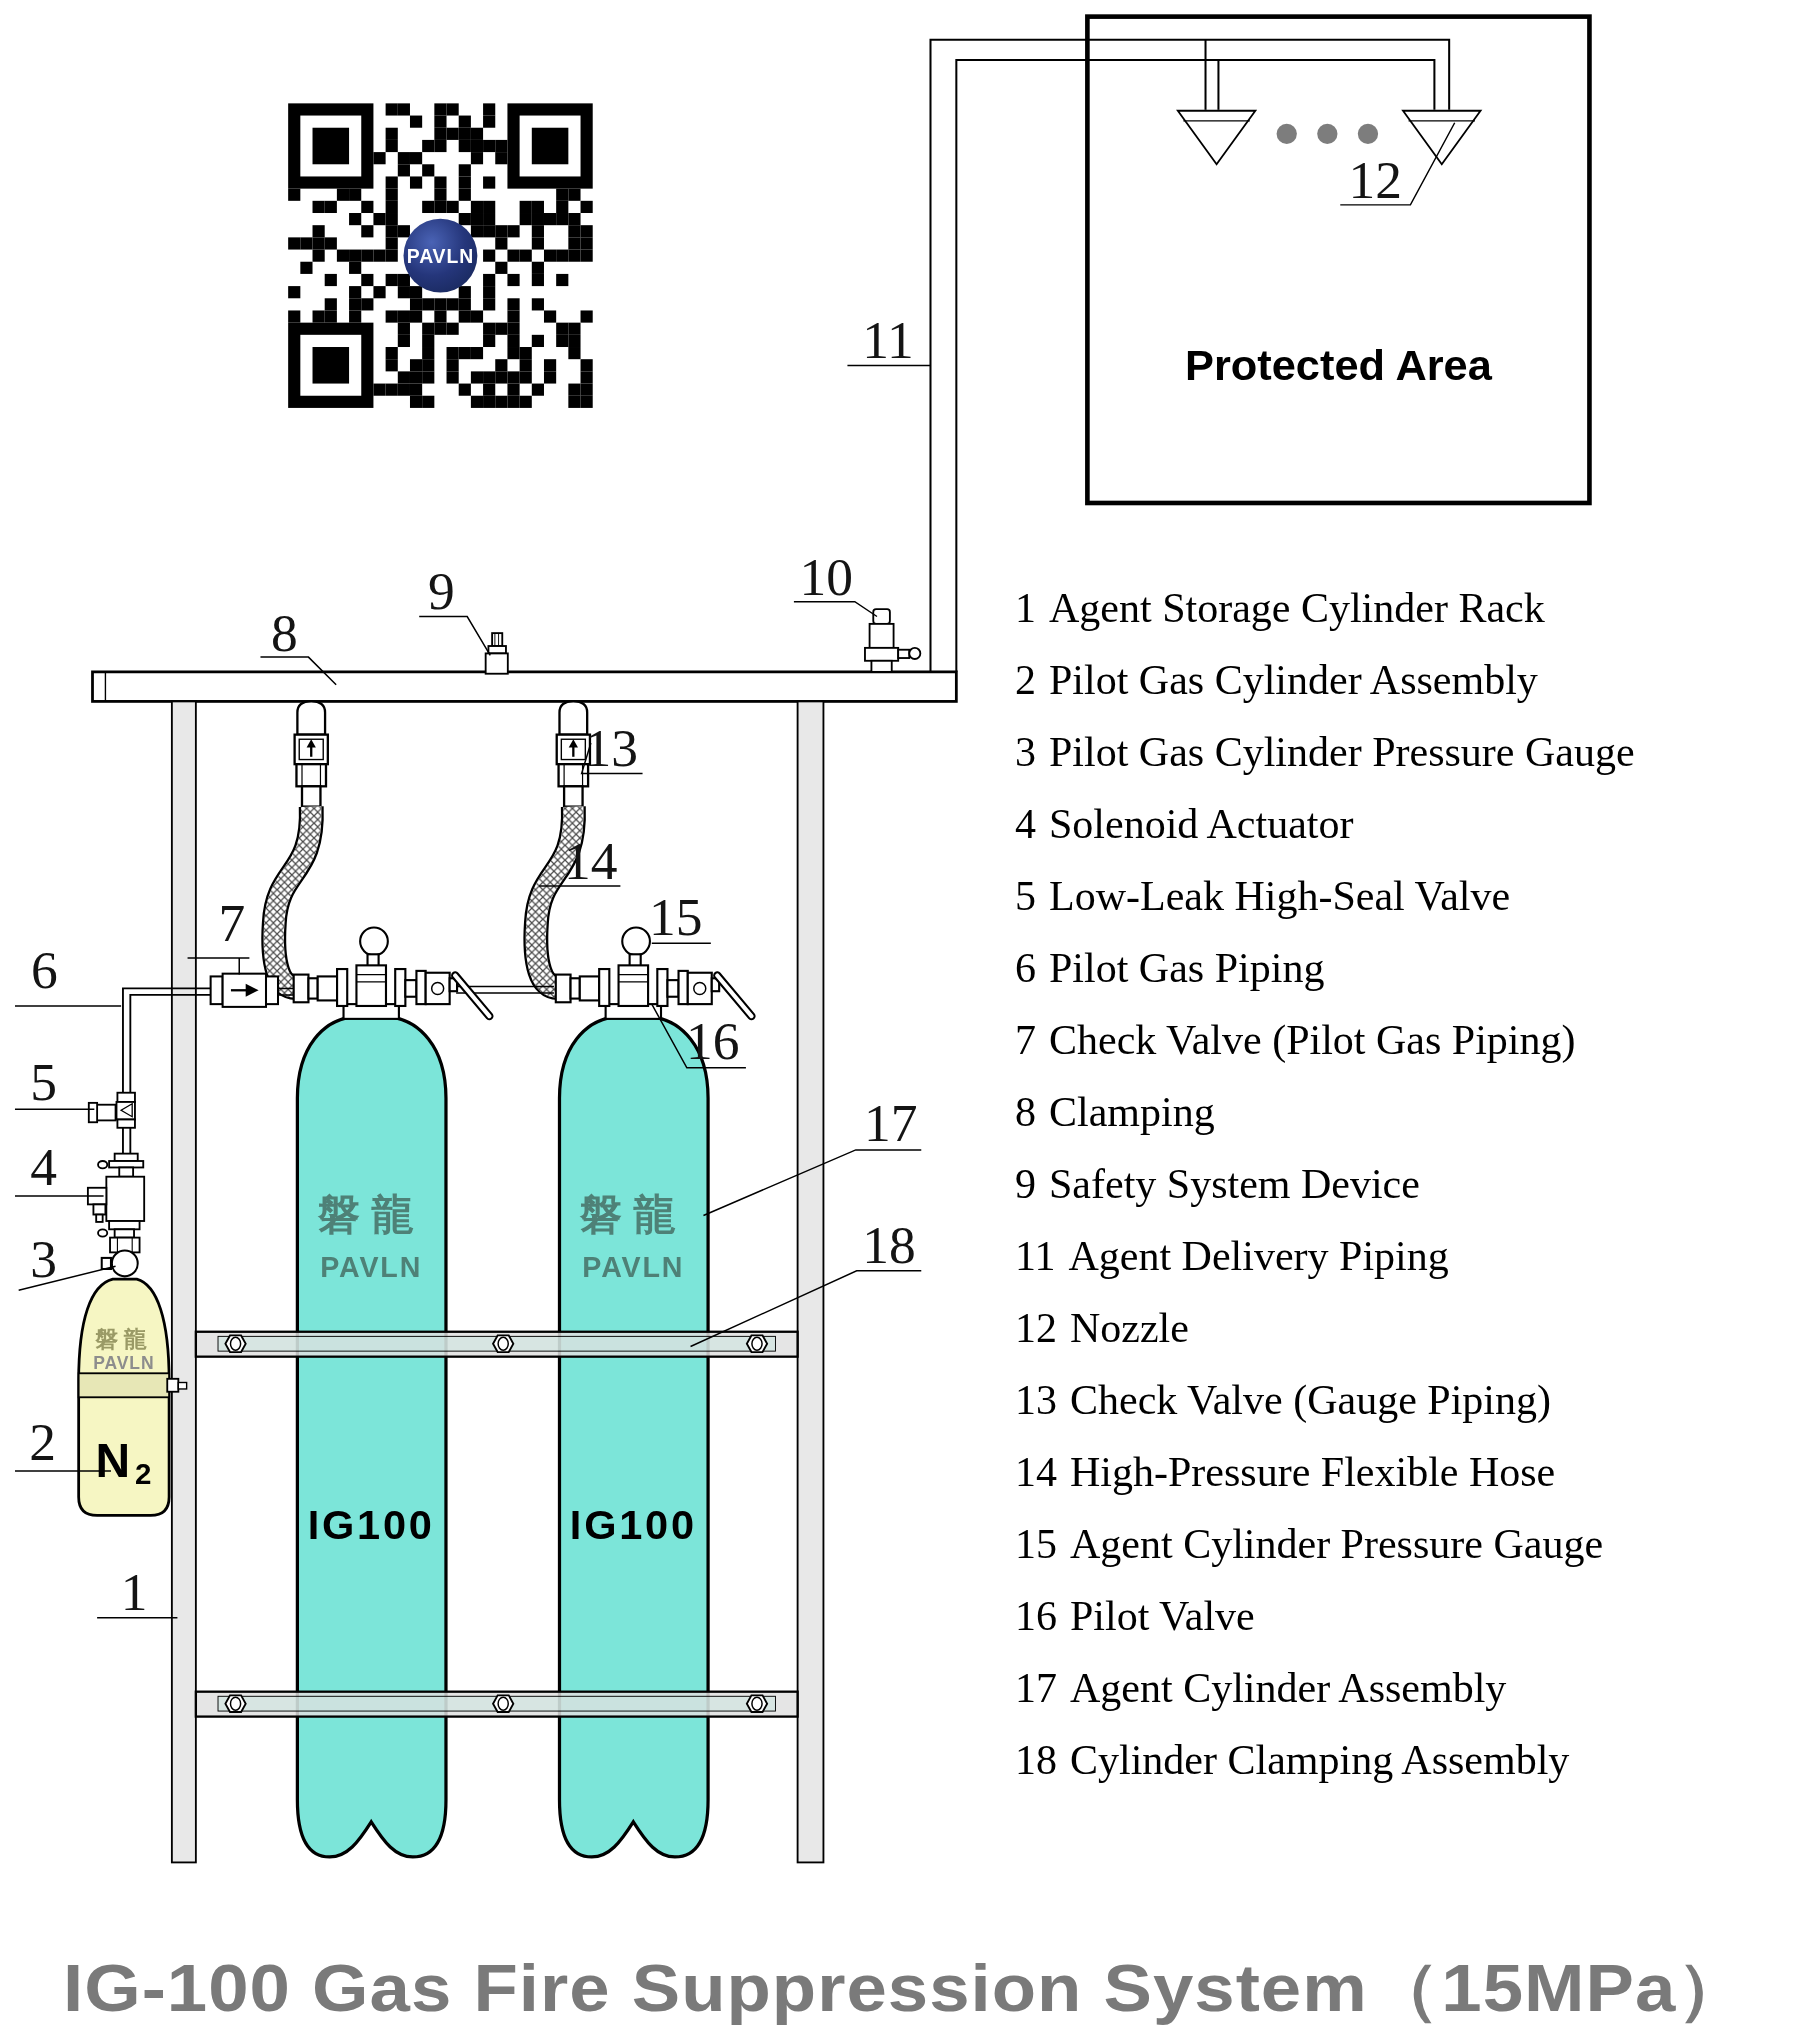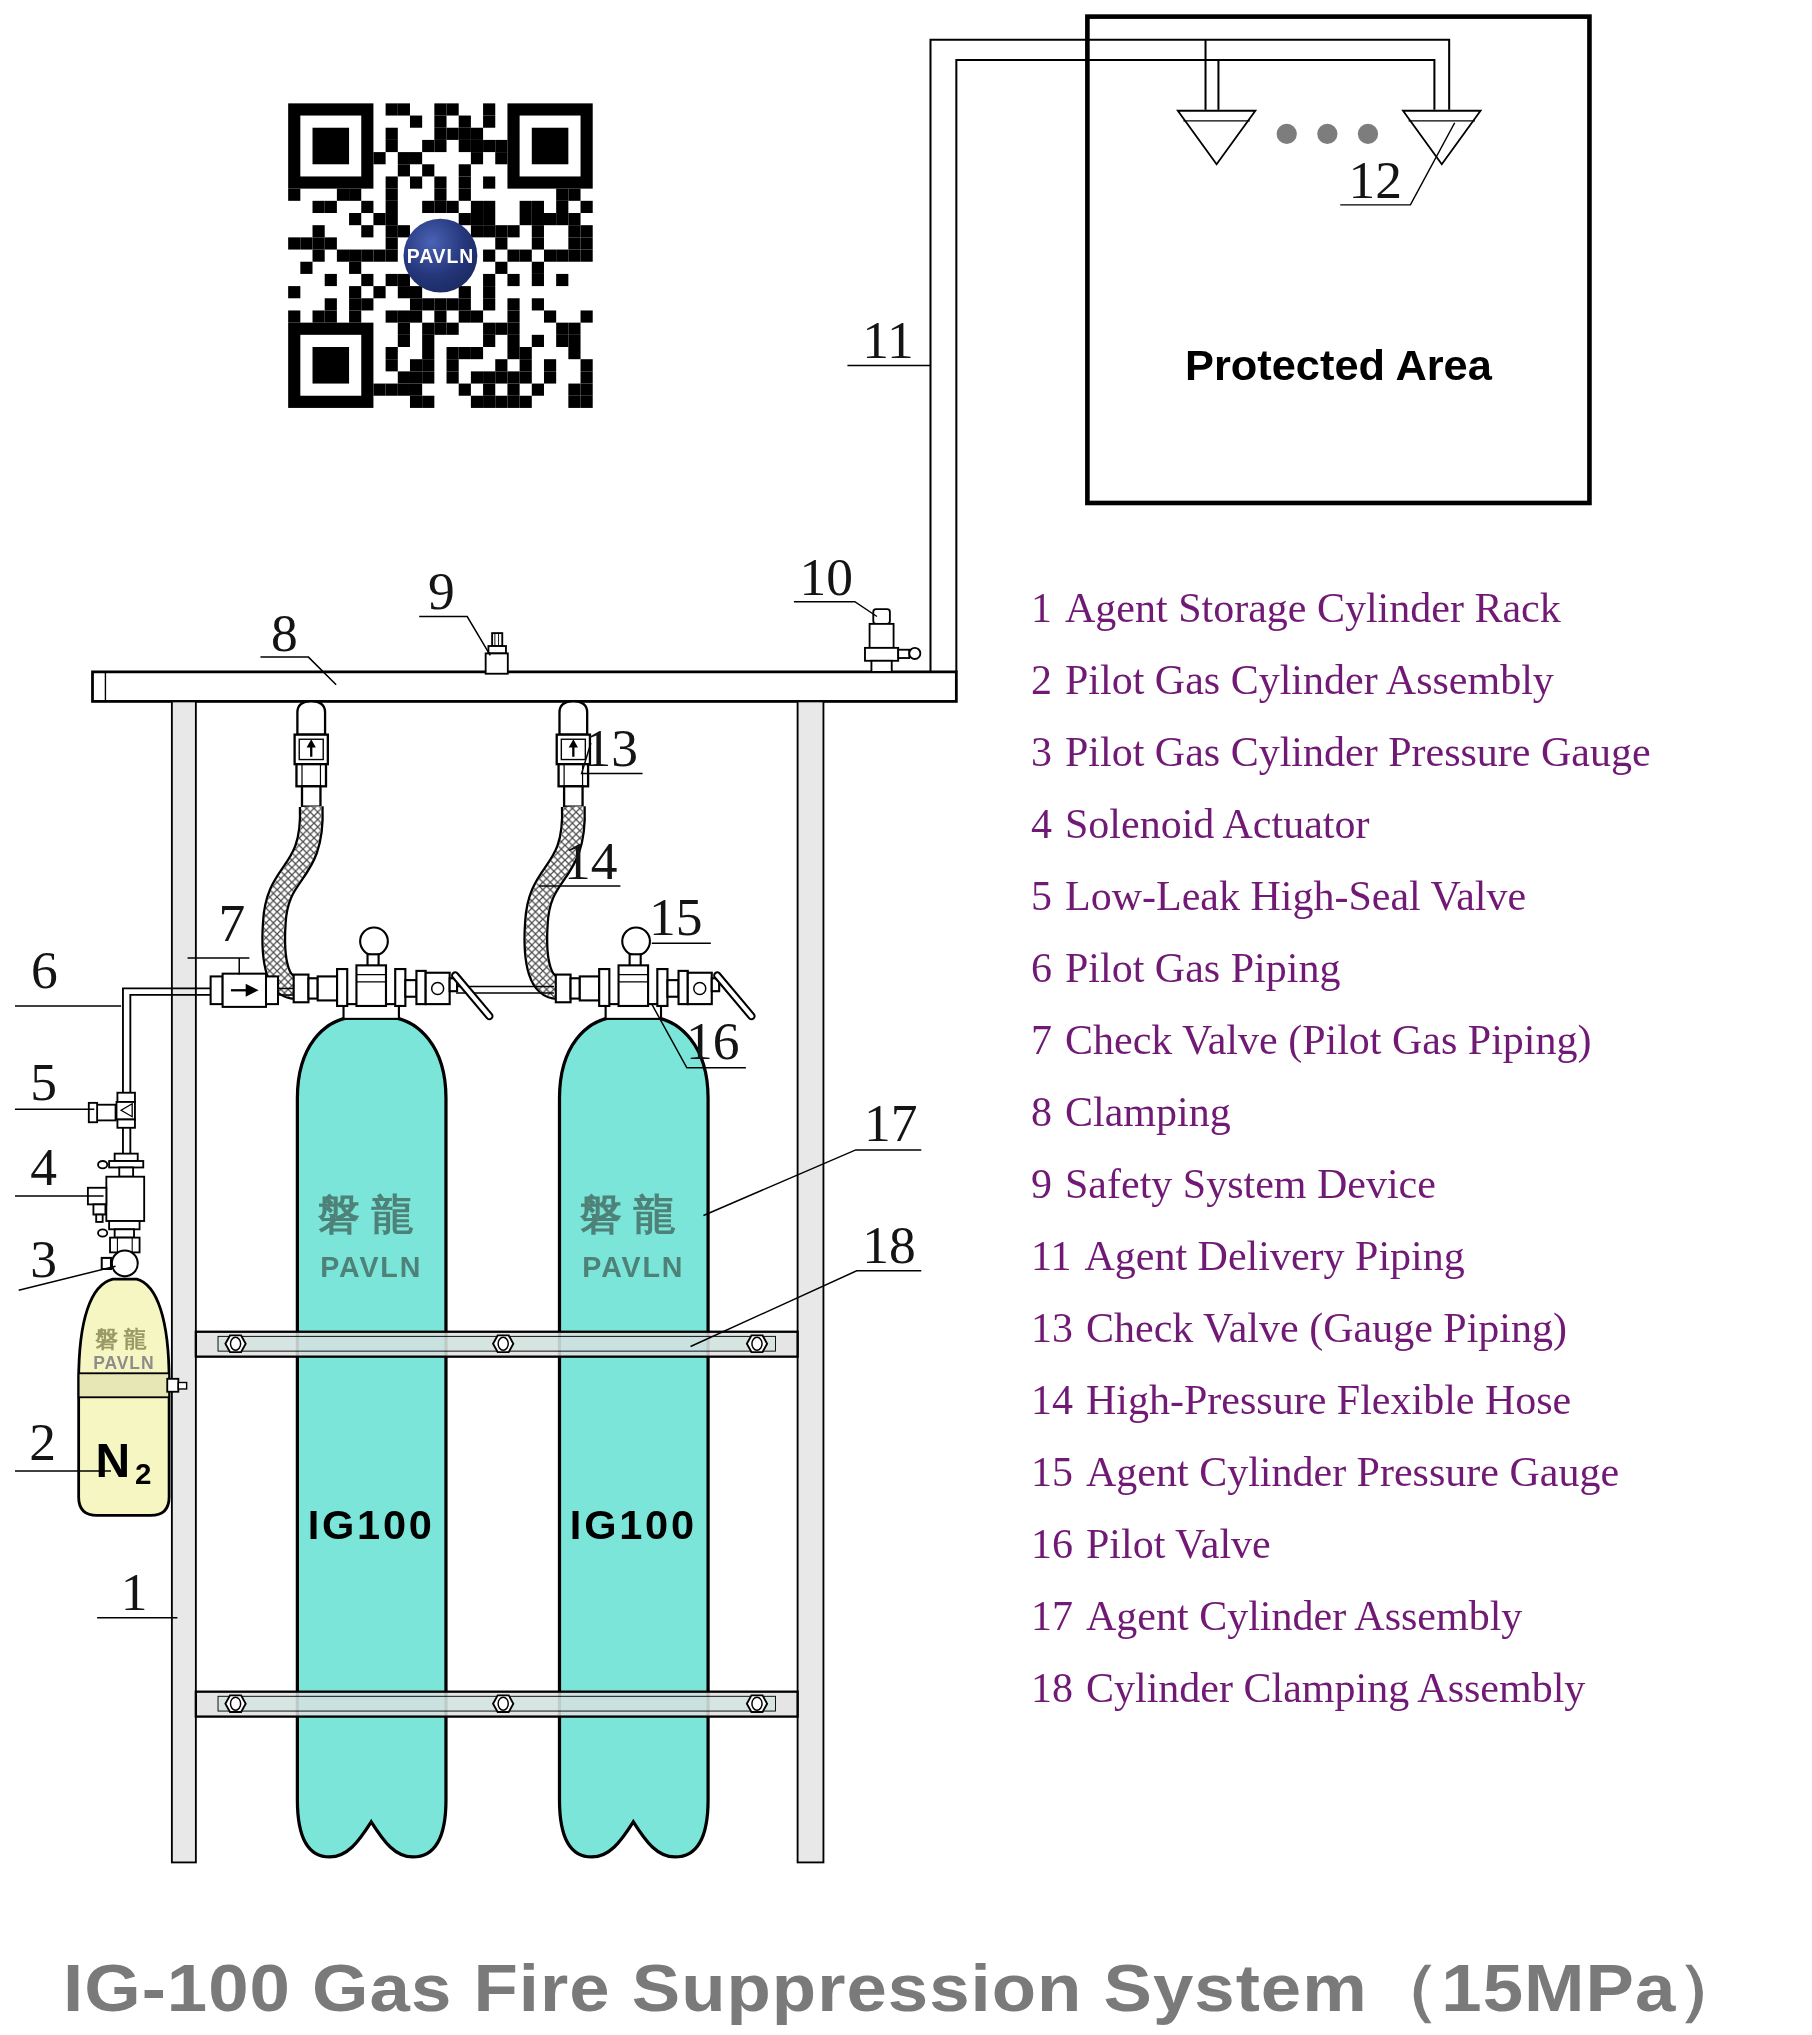--- a/index.html
+++ b/index.html
@@ -2,21 +2,21 @@
 <html style="--cylinder_teal: #7ce5d9; --pilot_yellow: #f6f6c3; --pilot_band: #e7e7b6; --rack_gray: #e8e8e8; --brand_teal_dark: #4e8177; --brand_olive: #9a9a66; --brand_gray: #8d8d8d; --title_gray: #7a7a7a; --logo_navy: #25367b; --dot_gray: #7d7d7d;font-size:14.8px"><head>
 <meta charset="utf-8">
 <style>
   html,body{margin:0;padding:0;background:#fff;}
   #stage{position:relative;width:1813px;height:2035px;background:#fff;overflow:hidden;
          font-family:"Liberation Serif",serif;}
   svg text{user-select:none;}
   .callout{font-family:"Liberation Serif",serif;font-size:58px;fill:#141414;}
   .legend{position:absolute;left:1015px;top:572px;width:794px;}
   .legend-item{height:72px;line-height:72px;font-family:"Liberation Serif",serif;
-               font-size:42px;color:#701a75;white-space:nowrap;margin-left:16px;}
+               font-size:42px;color:#000000;white-space:nowrap;}
   .legend-item .num{margin-right:13px;}
   #title{position:absolute;left:0;top:1944px;width:1813px;text-align:center;
          font-family:"Liberation Sans",sans-serif;font-weight:bold;font-size:66px;
          color:var(--title_gray);white-space:nowrap;transform:scaleX(1.10);
          transform-origin:50% 50%;letter-spacing:0.9px;}
   .pa-label{font-family:"Liberation Sans",sans-serif;font-weight:bold;font-size:47px;fill:#000;}
   .brand-cn{font-family:"Liberation Sans",sans-serif;font-weight:bold;font-size:46px;letter-spacing:12px;}
   .brand-en{font-family:"Liberation Sans",sans-serif;font-weight:bold;font-size:31px;letter-spacing:2px;}
   .model{font-family:"Liberation Sans",sans-serif;font-weight:bold;font-size:45px;letter-spacing:3px;fill:#000;}
   .n2cn{font-family:"Liberation Sans",sans-serif;font-weight:bold;font-size:25px;letter-spacing:6px;}
@@ -504,20 +504,21 @@
     <div class="legend-item"><span class="num">1</span><span>Agent Storage Cylinder Rack</span></div>
     <div class="legend-item"><span class="num">2</span><span>Pilot Gas Cylinder Assembly</span></div>
     <div class="legend-item"><span class="num">3</span><span>Pilot Gas Cylinder Pressure Gauge</span></div>
     <div class="legend-item"><span class="num">4</span><span>Solenoid Actuator</span></div>
     <div class="legend-item"><span class="num">5</span><span>Low-Leak High-Seal Valve</span></div>
     <div class="legend-item"><span class="num">6</span><span>Pilot Gas Piping</span></div>
     <div class="legend-item"><span class="num">7</span><span>Check Valve (Pilot Gas Piping)</span></div>
     <div class="legend-item"><span class="num">8</span><span>Clamping</span></div>
     <div class="legend-item"><span class="num">9</span><span>Safety System Device</span></div>
     <div class="legend-item"><span class="num">11</span><span>Agent Delivery Piping</span></div>
+    <div class="legend-item"><span class="num">12</span><span>Nozzle</span></div>
     <div class="legend-item"><span class="num">13</span><span>Check Valve (Gauge Piping)</span></div>
     <div class="legend-item"><span class="num">14</span><span>High-Pressure Flexible Hose</span></div>
     <div class="legend-item"><span class="num">15</span><span>Agent Cylinder Pressure Gauge</span></div>
     <div class="legend-item"><span class="num">16</span><span>Pilot Valve</span></div>
     <div class="legend-item"><span class="num">17</span><span>Agent Cylinder Assembly</span></div>
     <div class="legend-item"><span class="num">18</span><span>Cylinder Clamping Assembly</span></div>
   </div>
 
   
   <div id="title">IG-100 Gas Fire Suppression System（15MPa）</div>

